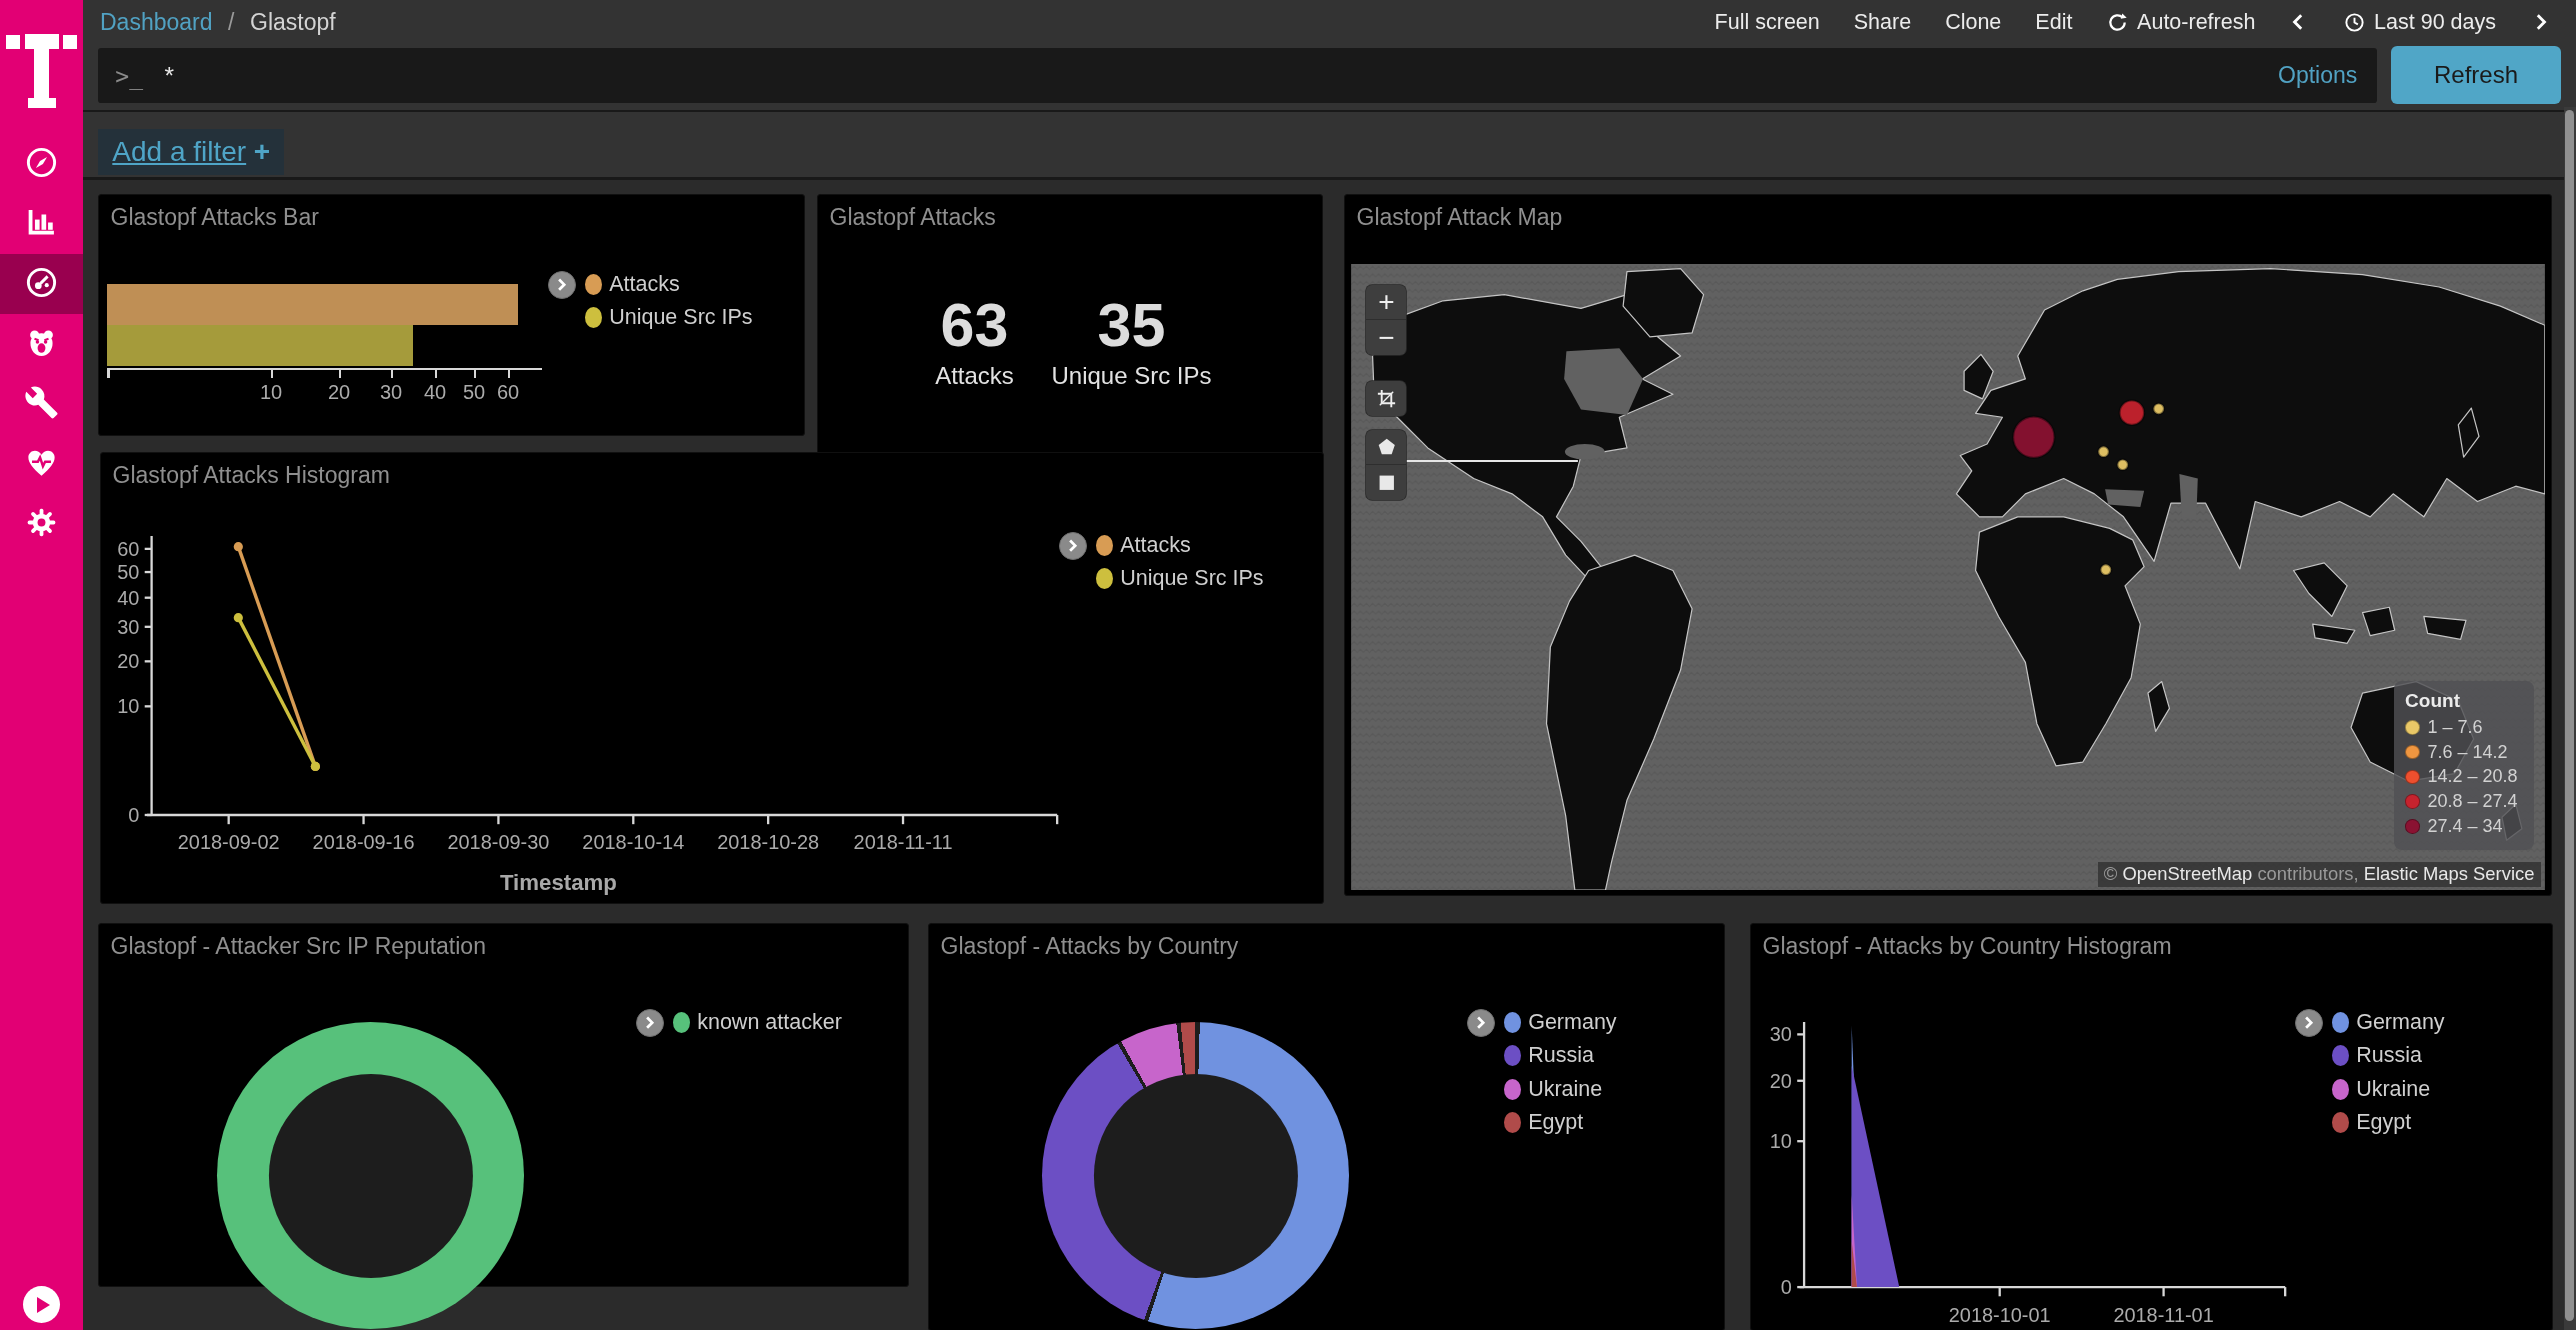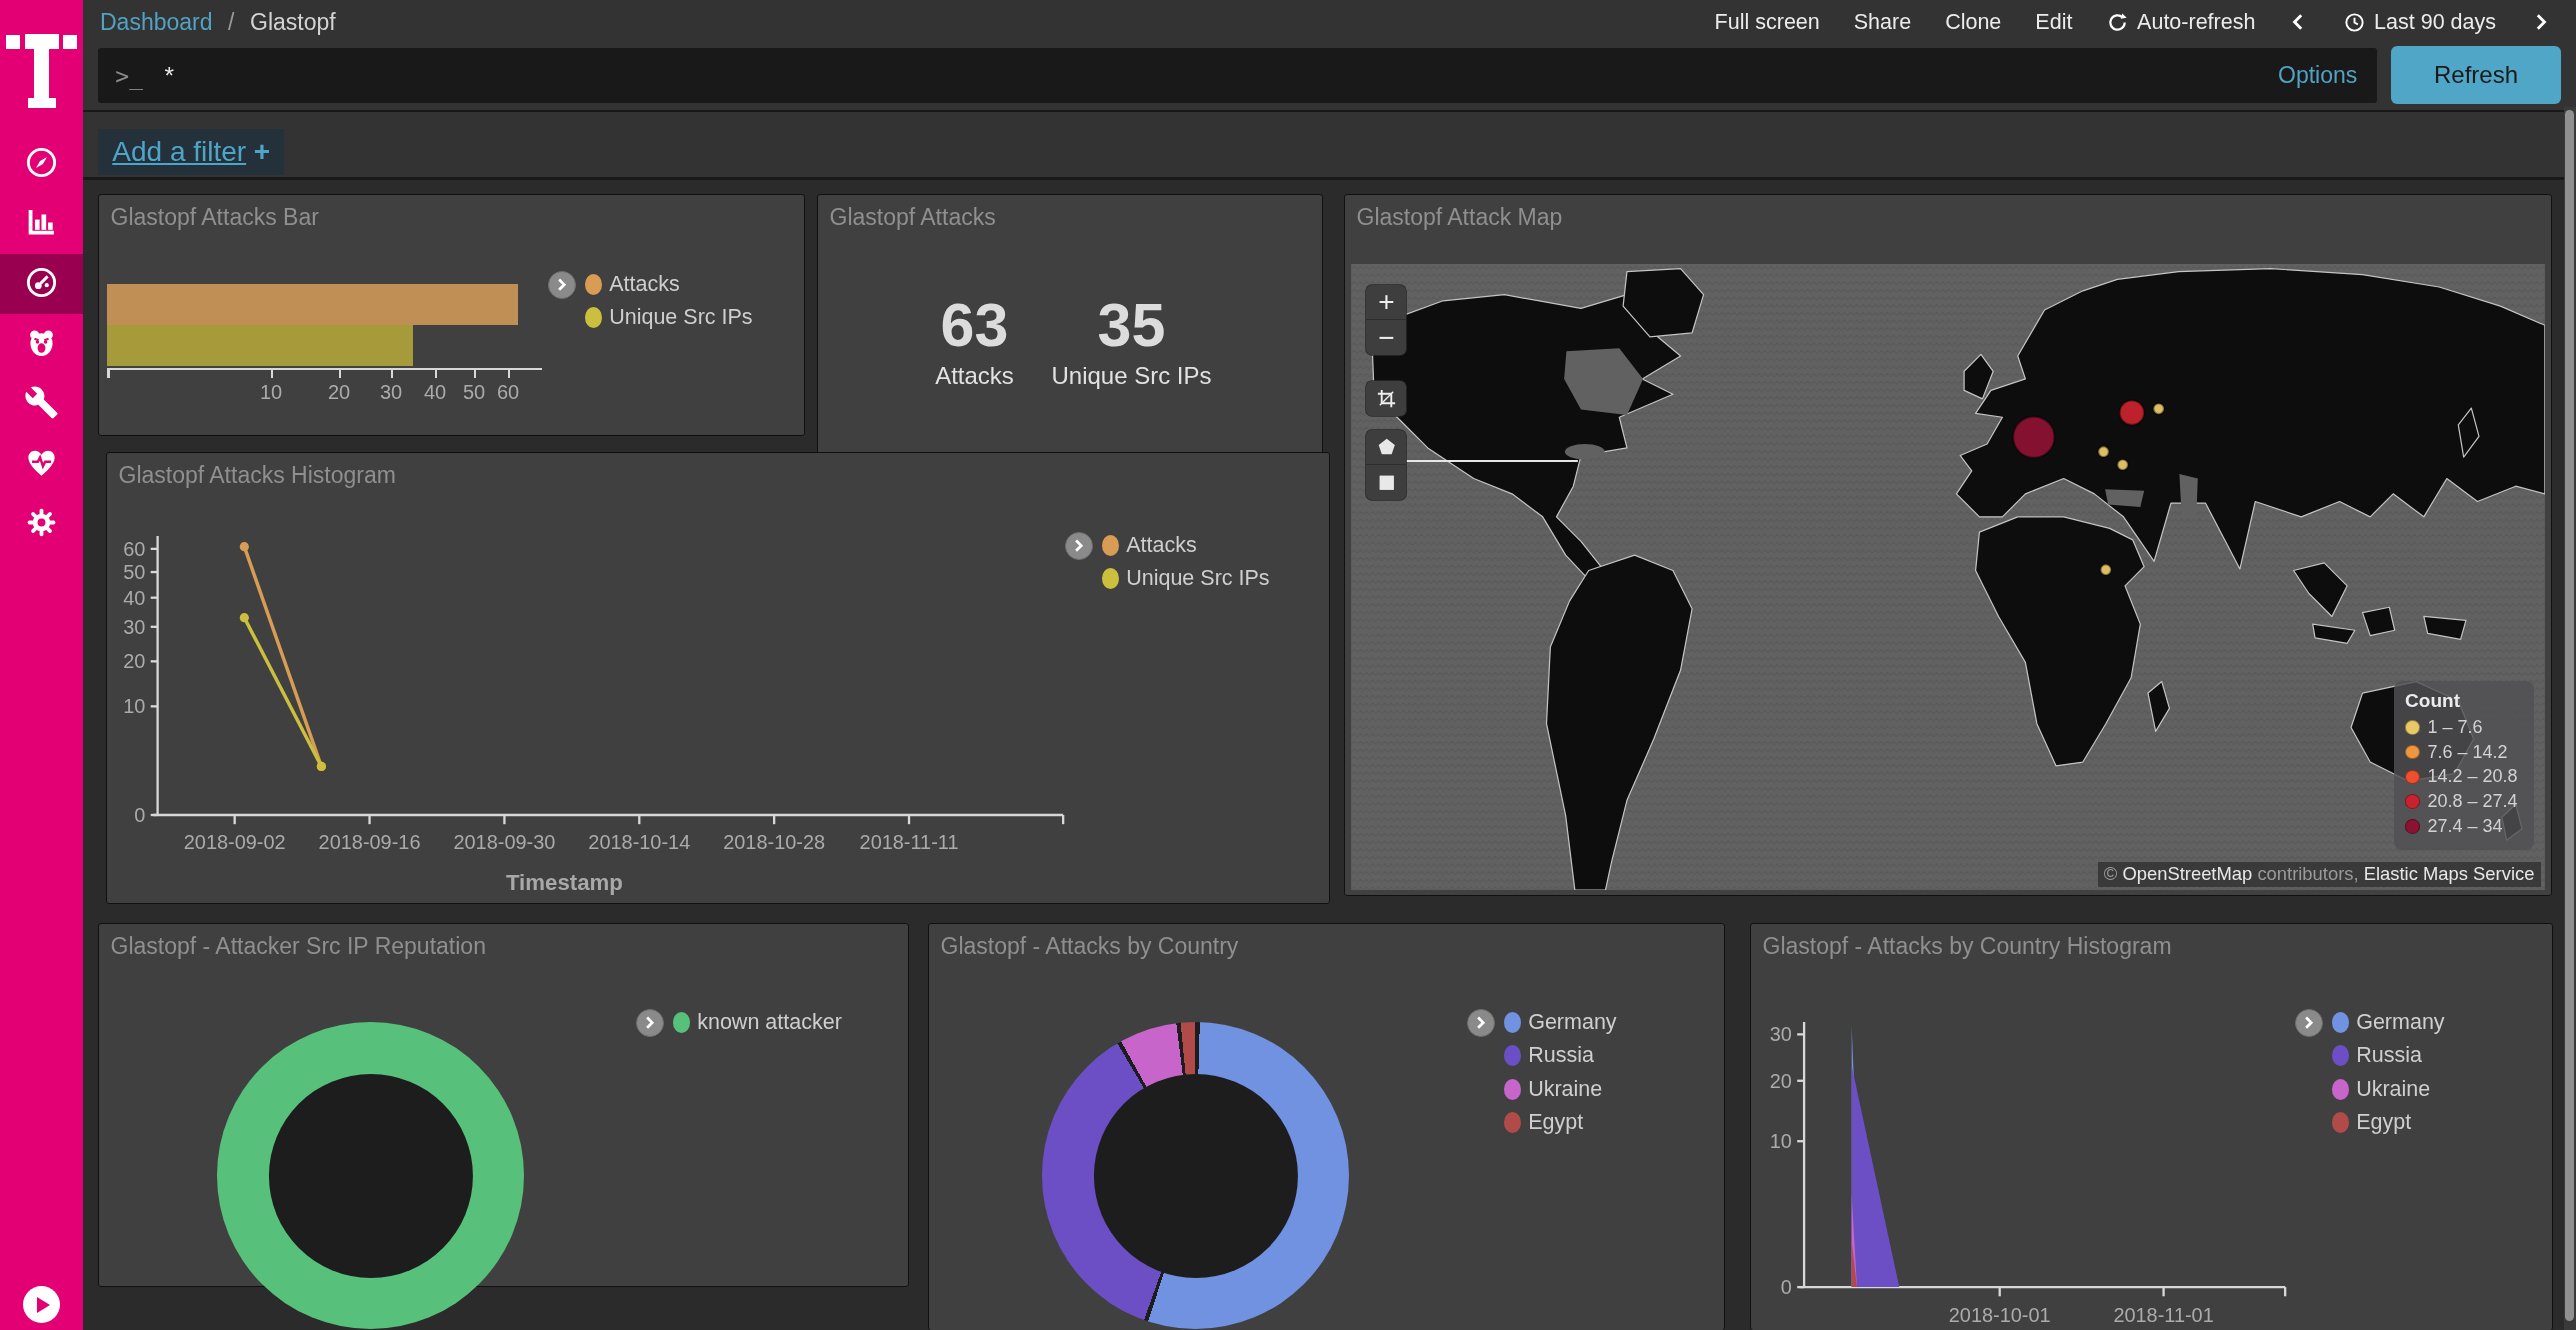--- a/index.html
+++ b/index.html
@@ -38,26 +38,26 @@
   .q-text { color:#e8e8e8; font-size:24.5px; margin-left:21.5px; flex:1; }
   .q-options { color:#51a2c3; font-size:23px; margin-right:20px; cursor:pointer; }
   .refresh-btn { position:absolute; left:2308px; top:46px; width:170px; height:58px; background:#50a6c7; border:none; border-radius:6.1px; color:#1a1a1a; font-size:24px; font-family:inherit; cursor:pointer; }
   .hdr-div1 { position:absolute; left:0; top:110px; width:100%; height:2.3px; background:#191919; }
   .filter-chip { position:absolute; left:15.3px; top:129px; padding:7px 14px; background:#24313a; font-size:28px; cursor:pointer; }
   .filter-chip .lbl { color:#4fa5c7; text-decoration:underline; }
   .filter-chip .plus { color:#4fa5c7; font-weight:bold; margin-left:7.7px; text-decoration:none; }
   .hdr-div2 { position:absolute; left:0; top:177px; width:100%; height:3.1px; background:#191919; }
 
   
-  .panel { position:absolute; background:#404040; border:0.8px solid #101010; border-radius:3.1px; }
+  .panel { position:absolute; background:#000000; border:0.8px solid #101010; border-radius:3.1px; }
   .ptitle { position:absolute; left:11.5px; top:9.2px; font-size:23px; color:#8f8f8f; white-space:nowrap; }
   #p-bar   { left:98px;  top:194px;  width:707px;  height:242px; }
   #p-metric{ left:817px; top:194px;  width:506px;  height:268px; }
   #p-map   { left:1344px; top:194px;  width:1208px; height:702px; }
-  #p-hist1 { left:106px;  top:452px;  width:1224px; height:452px; }
+  #p-hist1 { left:100px;  top:452px;  width:1224px; height:452px; }
   #p-rep   { left:98px;  top:923px; width:811px; height:364px; }
   #p-cty   { left:928px; top:923px; width:797px; height:408px; }
   #p-hist2 { left:1750px; top:923px; width:803px; height:408px; }
 
   
   .legend { position:absolute; display:flex; align-items:flex-start; gap:9.2px; }
   .leg-chev { width:28px; height:28px; border-radius:50%; background:#8a8a8a; border:1.5px solid #6e6e6e; display:flex; align-items:center; justify-content:center; cursor:pointer; flex:none; margin-top:-1.5px; }
   .leg-items { display:flex; flex-direction:column; gap:8.4px; }
   .leg-row { display:flex; align-items:center; gap:7px; cursor:pointer; }
   .leg-dot { width:17px; height:21px; border-radius:50%; flex:none; }

